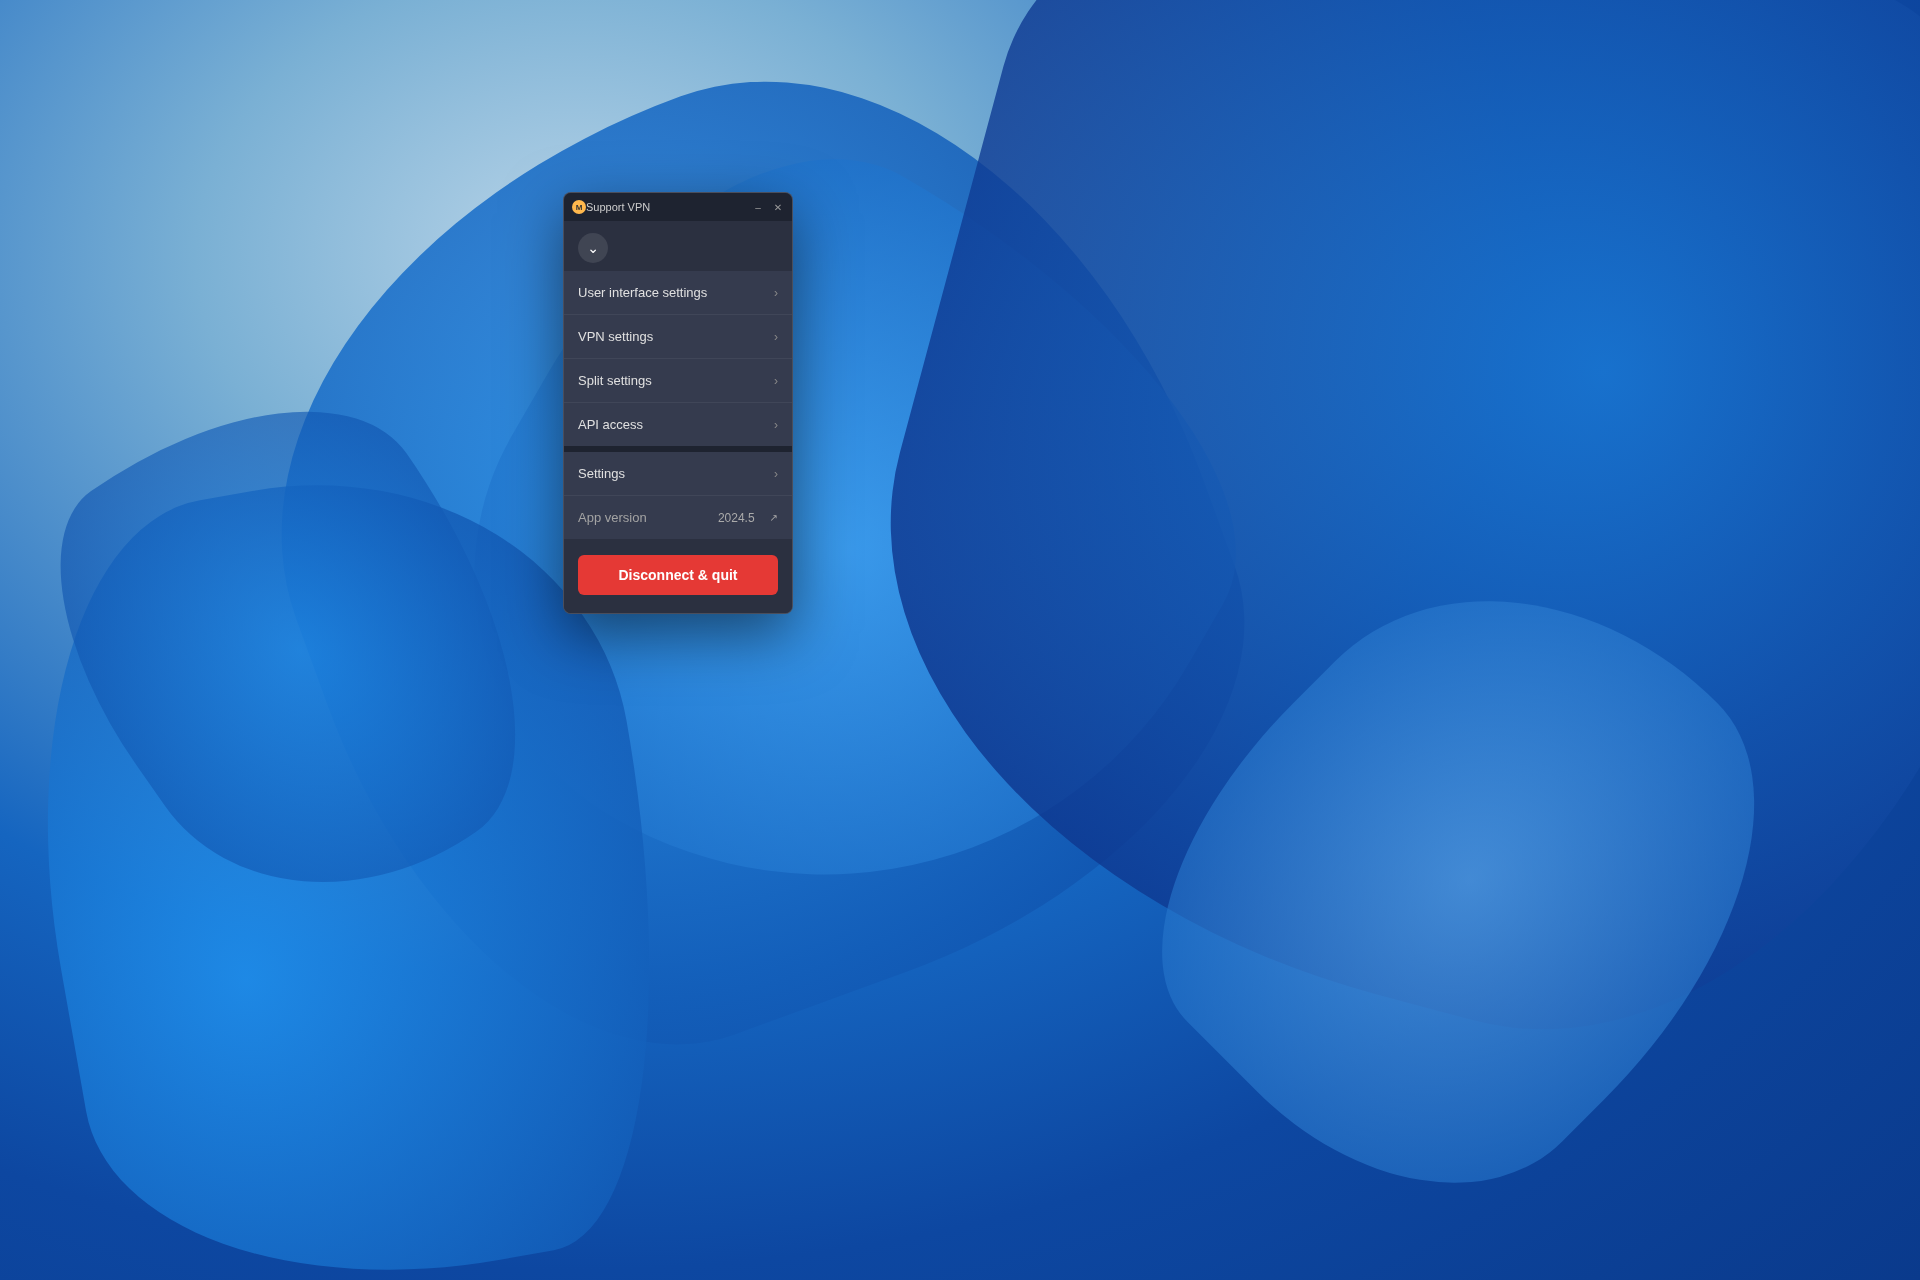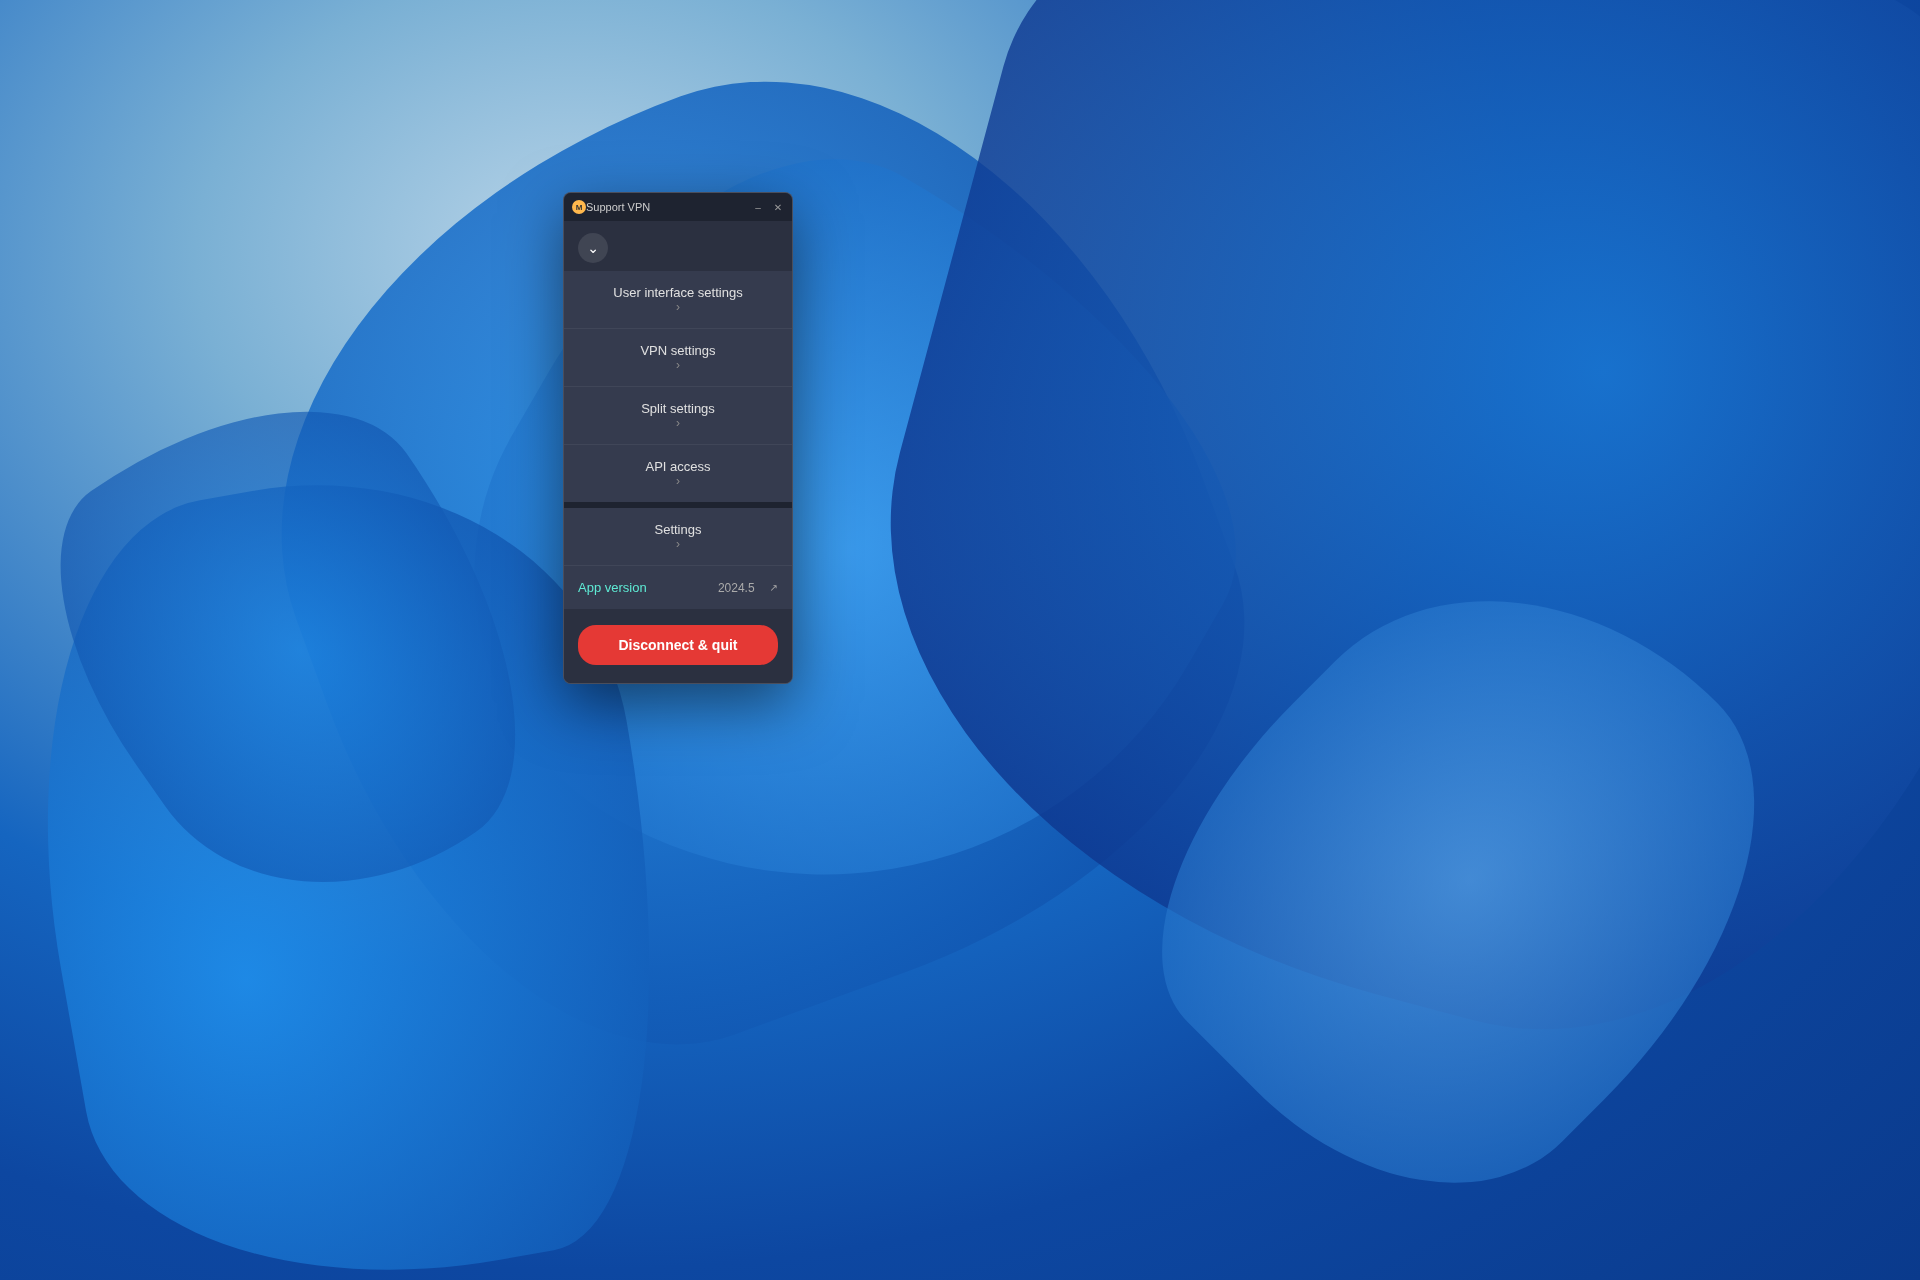--- a/index.html
+++ b/index.html
@@ -161,21 +161,20 @@
 
     .menu-item {
       display: flex;
       align-items: center;
       justify-content: space-between;
       padding: 14px 14px;
       cursor: pointer;
       border-top: 1px solid rgba(255,255,255,0.06);
       background: #353b4e;
       transition: background 0.15s;
-      flex-direction: column;
     }
 
     .menu-item:first-child {
       border-top: none;
     }
 
     .menu-item-label {
       font-size: 13px;
       color: #e0e0e0;
       font-weight: 400;
@@ -203,21 +202,21 @@
       display: flex;
       align-items: center;
       justify-content: space-between;
       padding: 14px 14px;
       background: #353b4e;
       border-top: 1px solid rgba(255,255,255,0.06);
     }
 
     .app-version-label {
       font-size: 13px;
-      color: #5eead4;
+      color: #a3a3a3;
     }
 
     .app-version-value {
       font-size: 12px;
       color: #aaa;
       display: flex;
       align-items: center;
       gap: 15px;
     }
 
@@ -229,21 +228,21 @@
     .disconnect-area {
       padding: 16px 14px 18px;
       background: #2b3040;
     }
 
     .disconnect-btn {
       width: 100%;
       padding: 12px;
       background: #e53935;
       border: none;
-      border-radius: 18px;
+      border-radius: 6px;
       color: #fff;
       font-size: 14px;
       font-weight: 600;
       cursor: pointer;
       transition: background 0.15s;
     }
 
     .mullvad-logo-icon {
       display: inline-block;
       width: 14px;

